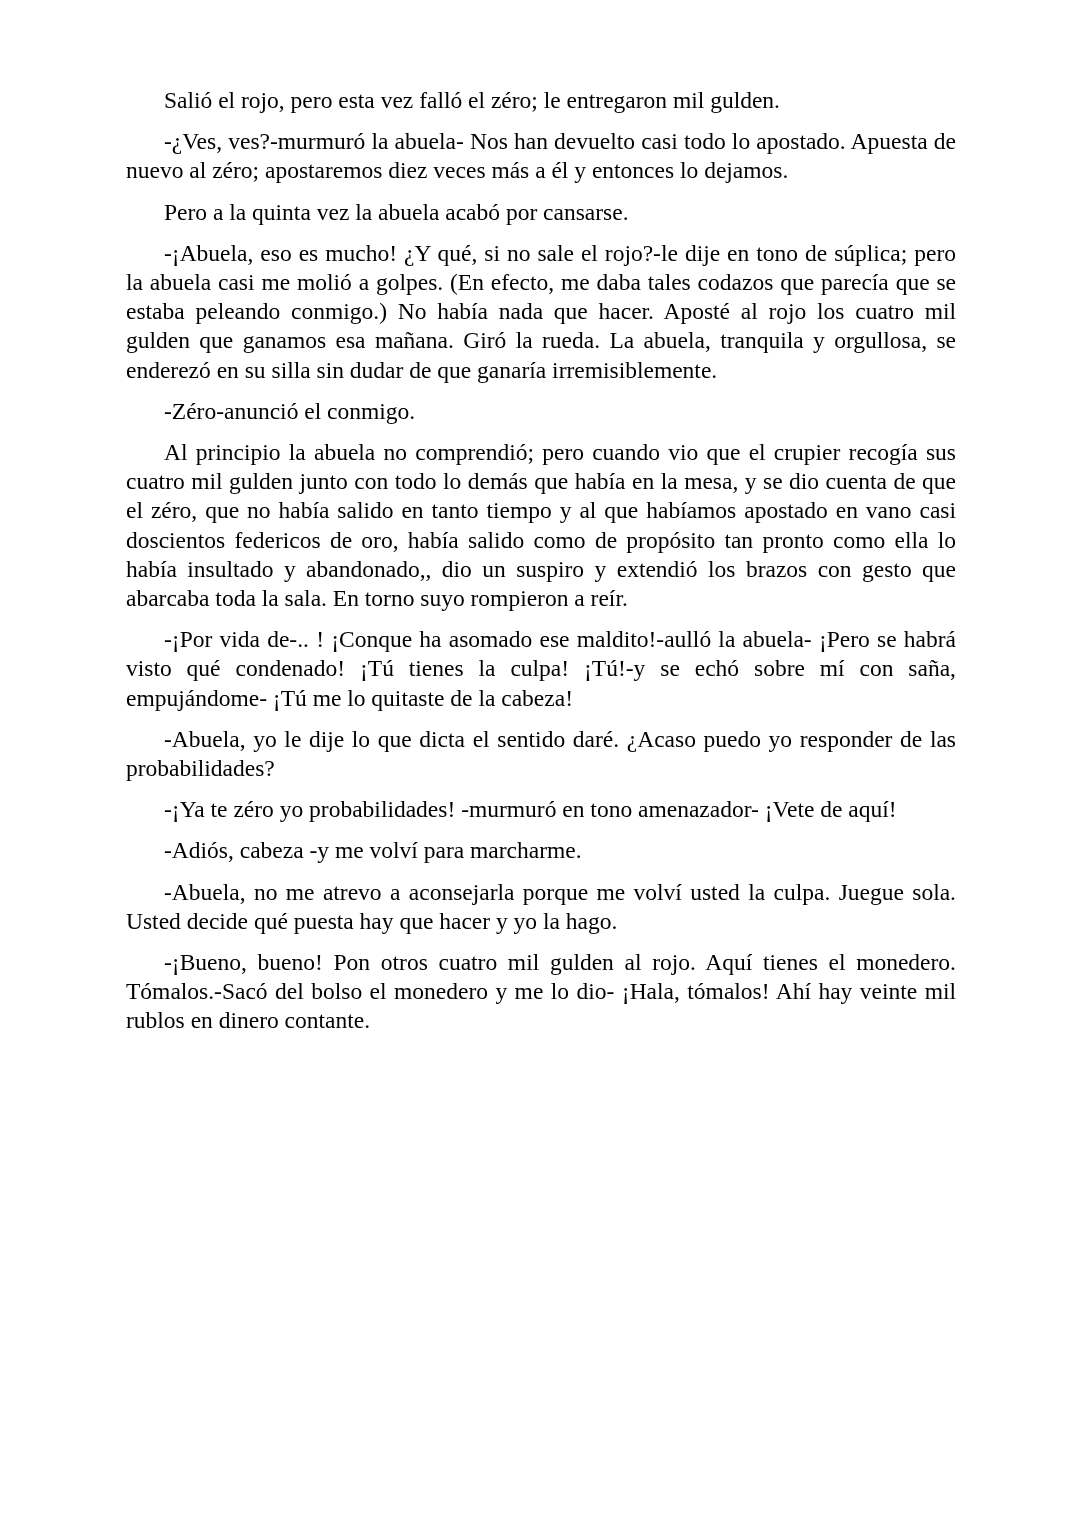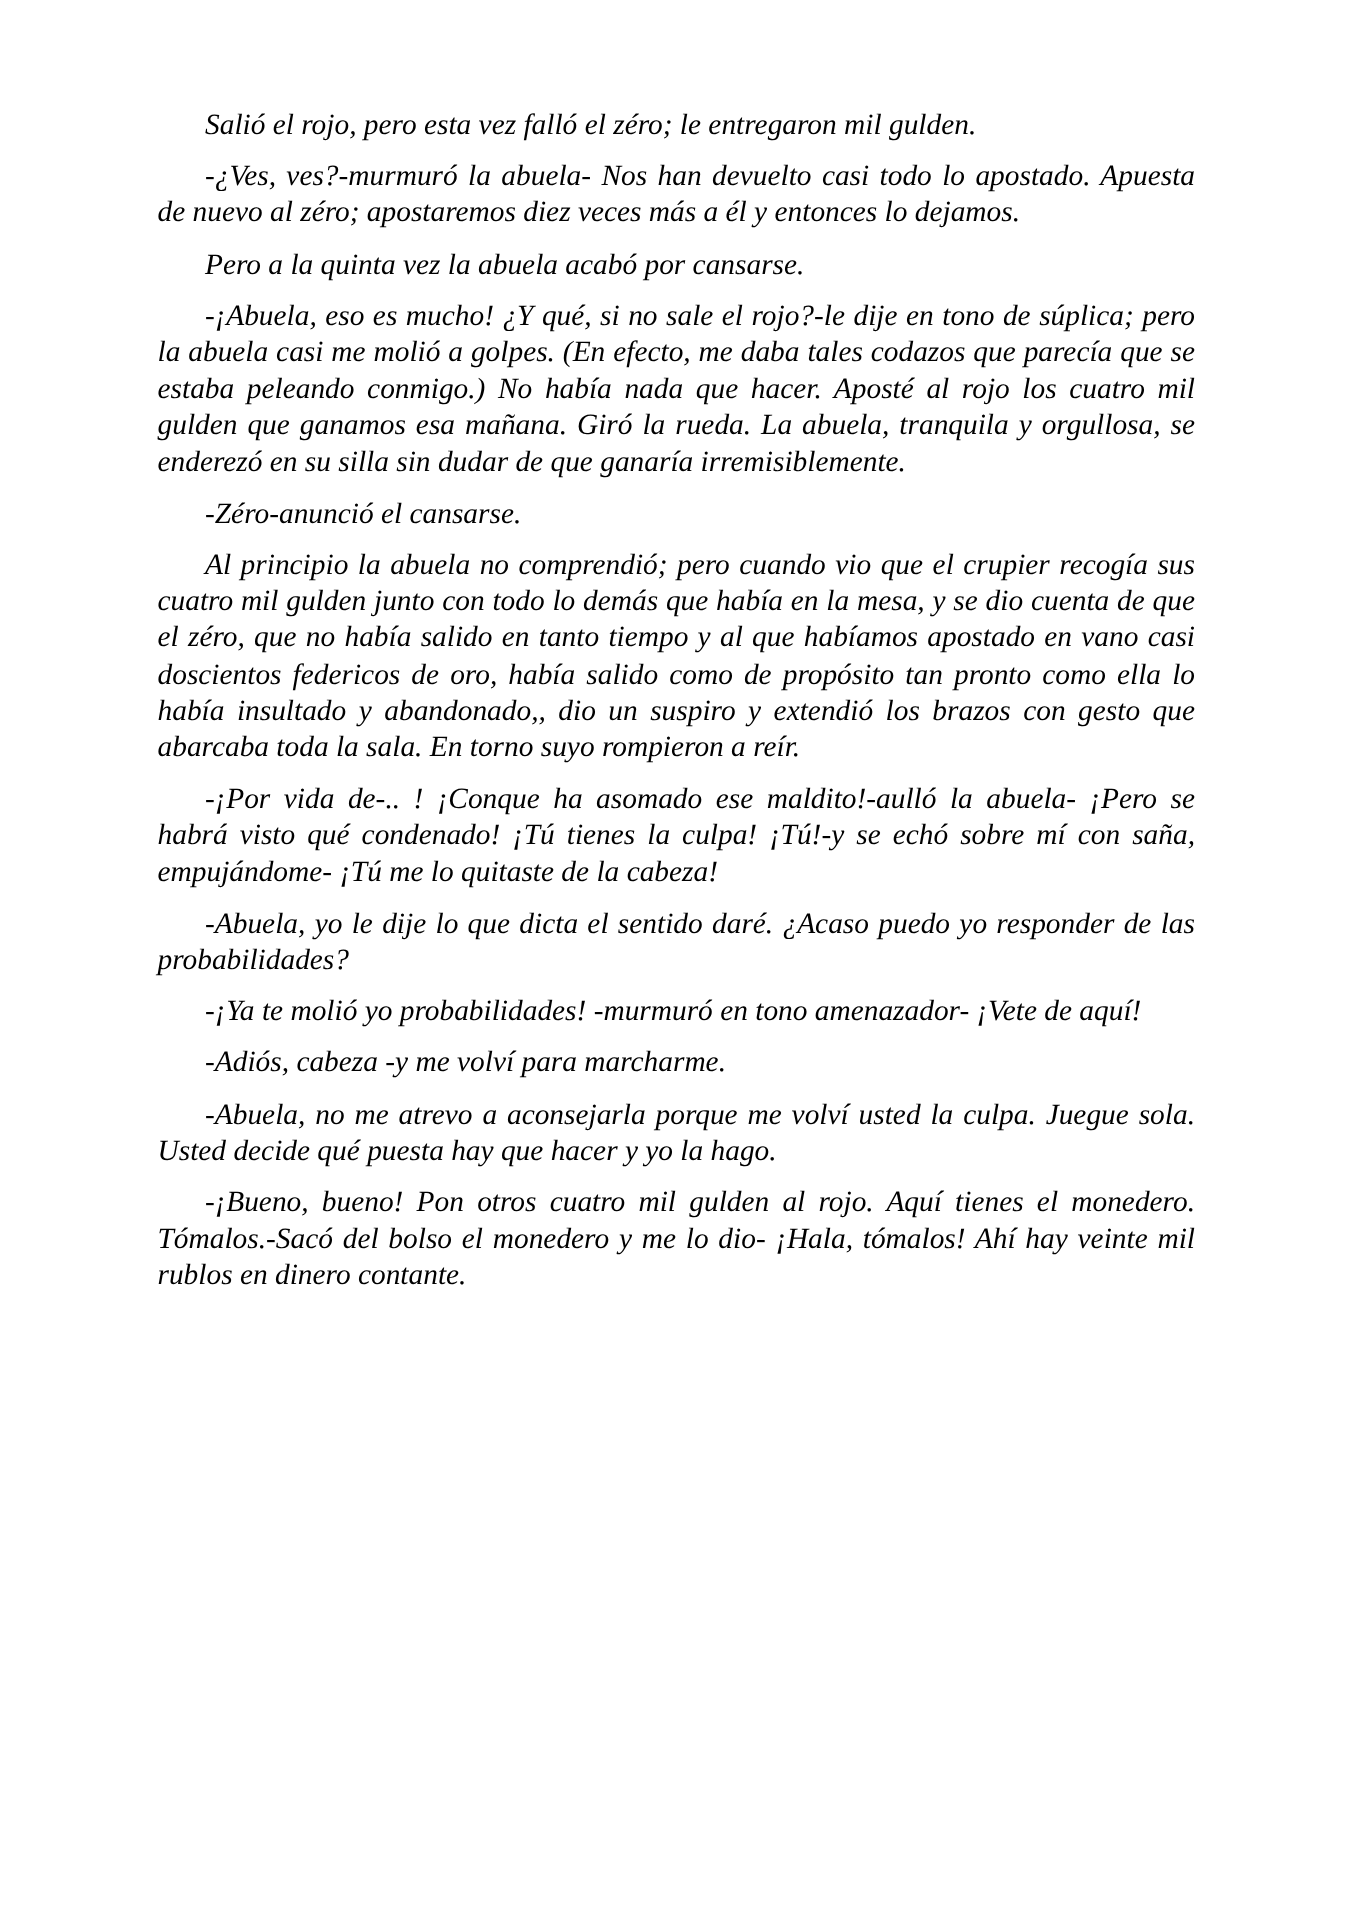--- a/index.html
+++ b/index.html
@@ -14,21 +14,20 @@
     background: #ffffff;
     margin: 0 auto;
     overflow: hidden;
     box-sizing: border-box;
   }
   #text-column {
     position: absolute;
     left: 126px;
     top: 86px;
     width: 830px;
-    font-style: italic;
   }
   p.para {
     margin: 0 0 12px 0;
     font-family: "Liberation Serif", "DejaVu Serif", serif;
     font-size: 23.5px;
     line-height: 29.2px;
     color: #000000;
     text-align: justify;
     text-indent: 38px;
     -webkit-hyphens: none;
@@ -41,22 +40,22 @@
 </style>
 </head>
 <body>
 
 <div id="page">
   <div id="text-column">
     <p class="para">Salió el rojo, pero esta vez falló el zéro; le entregaron mil gulden.</p>
     <p class="para">-¿Ves, ves?-murmuró la abuela- Nos han devuelto casi todo lo apostado. Apuesta de nuevo al zéro; apostaremos diez veces más a él y entonces lo dejamos.</p>
     <p class="para">Pero a la quinta vez la abuela acabó por cansarse.</p>
     <p class="para">-¡Abuela, eso es mucho! ¿Y qué, si no sale el rojo?-le dije en tono de súplica; pero la abuela casi me molió a golpes. (En efecto, me daba tales codazos que parecía que se estaba peleando conmigo.) No había nada que hacer. Aposté al rojo los cuatro mil gulden que ganamos esa mañana. Giró la rueda. La abuela, tranquila y orgullosa, se enderezó en su silla sin dudar de que ganaría irremisiblemente.</p>
-    <p class="para">-Zéro-anunció el cansarse.</p>
+    <p class="para">-Zéro-anunció el conmigo.</p>
     <p class="para">Al principio la abuela no comprendió; pero cuando vio que el crupier recogía sus cuatro mil gulden junto con todo lo demás que había en la mesa, y se dio cuenta de que el zéro, que no había salido en tanto tiempo y al que habíamos apostado en vano casi doscientos federicos de oro, había salido como de propósito tan pronto como ella lo había insultado y abandonado,, dio un suspiro y extendió los brazos con gesto que abarcaba toda la sala. En torno suyo rompieron a reír.</p>
     <p class="para">-¡Por vida de-.. ! ¡Conque ha asomado ese maldito!-aulló la abuela- ¡Pero se habrá visto qué condenado! ¡Tú tienes la culpa! ¡Tú!-y se echó sobre mí con saña, empujándome- ¡Tú me lo quitaste de la cabeza!</p>
     <p class="para">-Abuela, yo le dije lo que dicta el sentido daré. ¿Acaso puedo yo responder de las probabilidades?</p>
-    <p class="para">-¡Ya te molió yo probabilidades! -murmuró en tono amenazador- ¡Vete de aquí!</p>
+    <p class="para">-¡Ya te zéro yo probabilidades! -murmuró en tono amenazador- ¡Vete de aquí!</p>
     <p class="para">-Adiós, cabeza -y me volví para marcharme.</p>
     <p class="para">-Abuela, no me atrevo a aconsejarla porque me volví usted la culpa. Juegue sola. Usted decide qué puesta hay que hacer y yo la hago.</p>
     <p class="para">-¡Bueno, bueno! Pon otros cuatro mil gulden al rojo. Aquí tienes el monedero. Tómalos.-Sacó del bolso el monedero y me lo dio- ¡Hala, tómalos! Ahí hay veinte mil rublos en dinero contante.</p>
   </div>
 </div>
 
 </body></html>

